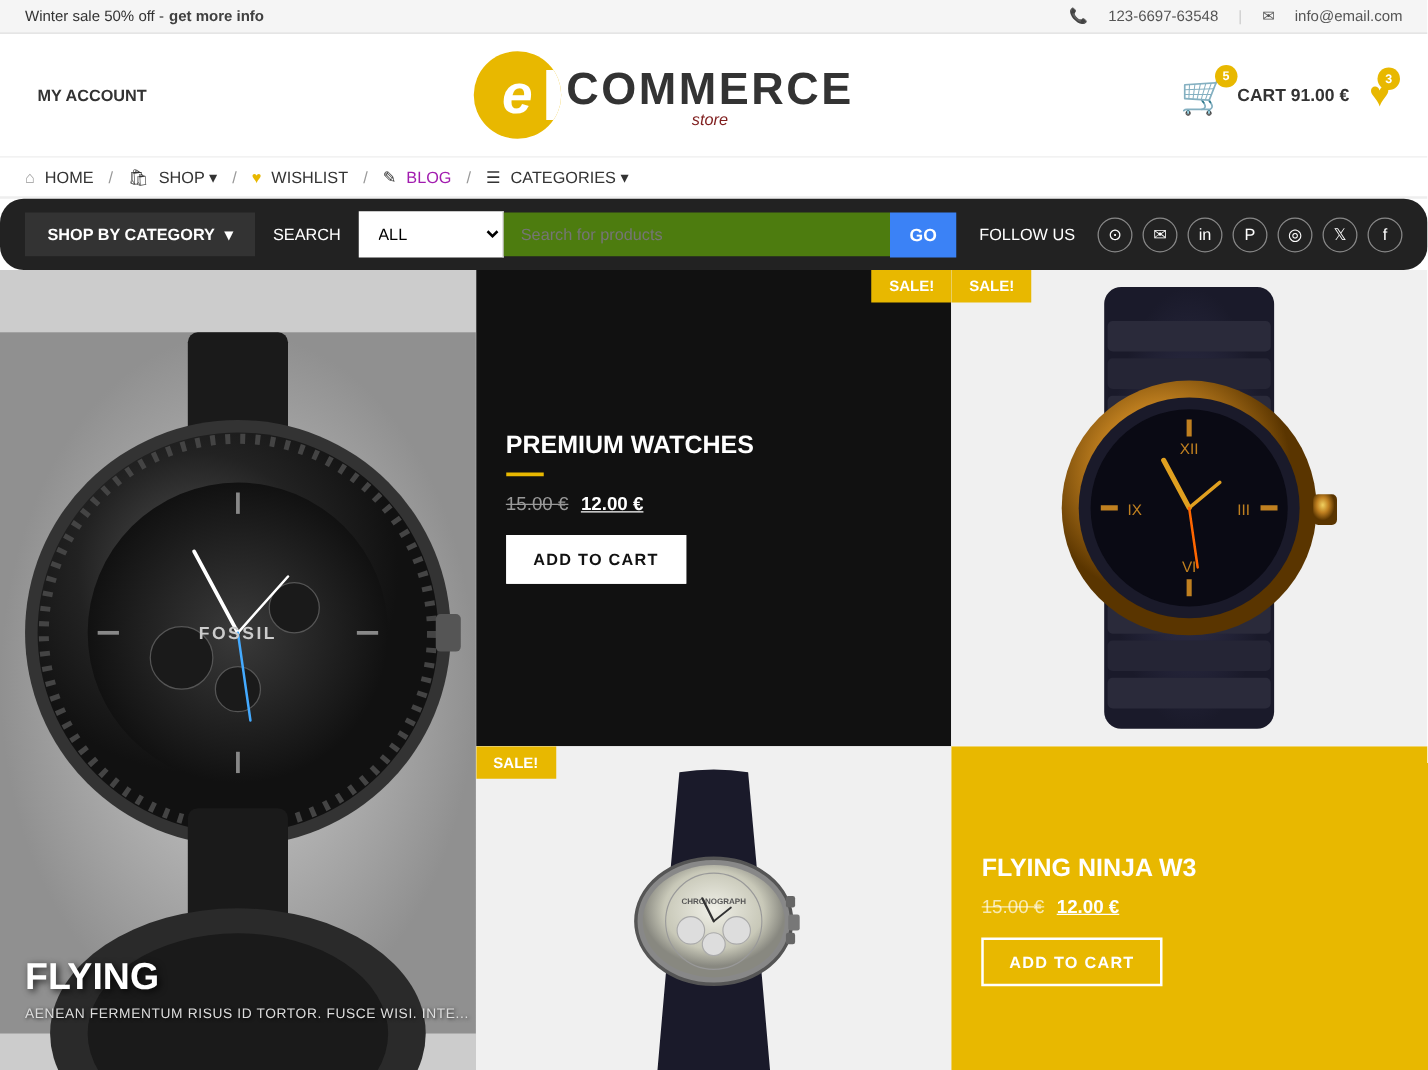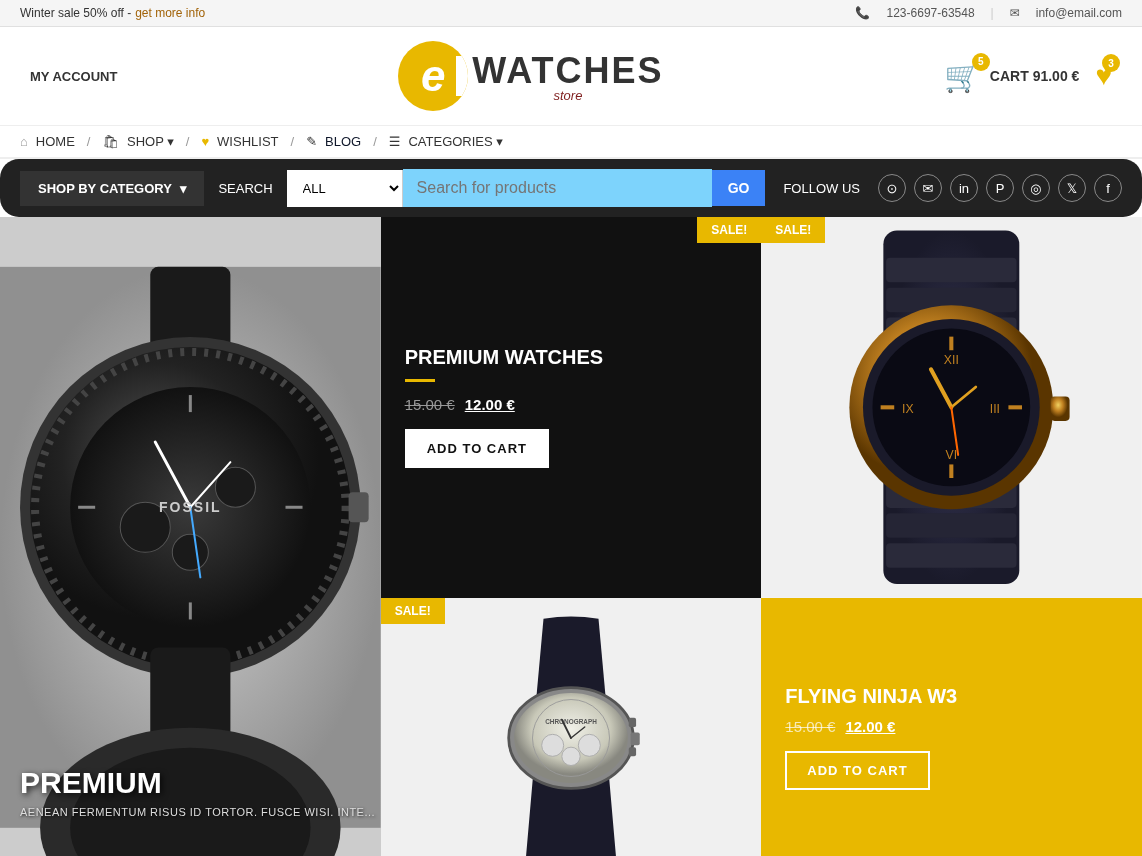--- a/index.html
+++ b/index.html
@@ -9,21 +9,21 @@
     .top-bar {
       background: #f5f5f5;
       border-bottom: 1px solid #e0e0e0;
       padding: 6px 20px;
       display: flex;
       justify-content: space-between;
       align-items: center;
       font-size: 12px;
     }
     .top-bar-left { display: flex; align-items: center; gap: 4px; }
-    .top-bar-left .get-more { color: #a16207; font-weight: normal; cursor: pointer; }
+    .top-bar-left .get-more { color: #404040; font-weight: bold; cursor: pointer; }
     .top-bar-right { display: flex; align-items: center; gap: 16px; color: #555; }
 
     
     .header {
       display: flex;
       justify-content: space-between;
       align-items: center;
       padding: 14px 30px;
       border-bottom: 1px solid #eee;
     }
@@ -90,22 +90,22 @@
       color: #fff; font-size: 13px; font-weight: bold;
       padding: 10px 18px; display: flex; align-items: center; gap: 8px;
       cursor: pointer; min-width: 180px;
     }
     .search-label { color: #fff; padding: 10px 14px; font-size: 13px; font-weight: normal; }
     .search-type-select {
       background: #fff; border: none; padding: 10px 12px; font-size: 13px; cursor: pointer; outline: none;
       border-right: 1px solid #ccc;
     }
     .search-input {
-      flex: 1; padding: 10px 14px; font-size: 16px; border: none; outline: none;
-      background: #7dd3fc;
+      flex: 1; padding: 10px 14px; font-size: 13px; border: none; outline: none;
+      background: #4d7c0f;
     }
     .go-btn {
       background: #3b82f6; color: #fff; font-weight: bold; padding: 10px 16px;
       border: none; font-size: 14px; cursor: pointer;
     }
     .follow-us { color: #fff; font-size: 13px; font-weight: normal; padding: 0 18px; white-space: nowrap; }
     .social-icons { display: flex; align-items: center; gap: 8px; }
     .social-icon {
       width: 28px; height: 28px; border-radius: 50%; border: 1px solid #888;
       display: flex; align-items: center; justify-content: center;
@@ -209,21 +209,21 @@
 </div>
 
 <div class="header">
   <div style="font-size:13px;font-weight:bold;color:#333;cursor:pointer;">MY ACCOUNT</div>
 
   <div class="logo-wrap">
     <div class="logo-e">
       <span style="font-size:44px;font-weight:900;color:#fff;font-style:italic;position:relative;z-index:2;">e</span>
     </div>
     <div class="logo-word" style="margin-left:4px;">
-      <div style="font-size:36px;font-weight:900;color:#333;letter-spacing:2px;">WATCHES</div>
+      <div style="font-size:36px;font-weight:900;color:#333;letter-spacing:2px;">COMMERCE</div>
       <div style="font-size:13px;color:#7f1d1d;font-style:italic;text-align:center;margin-top:-4px;">store</div>
     </div>
   </div>
 
   <div class="header-right">
     <div class="cart-area">
       <div class="cart-icon-wrap">
         <span style="font-size:30px;color:#333;">🛒</span>
         <span class="cart-badge">5</span>
       </div>
@@ -242,21 +242,21 @@
   <span style="color:#999;">⌂</span>
   <a class="nav-item" href="#" style="text-decoration:none;color:#333;font-size:13px;">HOME</a>
   <span class="nav-sep">/</span>
   <span style="font-size:13px;">🛍</span>
   <a class="nav-item" href="#" style="text-decoration:none;color:#333;font-size:13px;">SHOP ▾</a>
   <span class="nav-sep">/</span>
   <span style="color:#e8b800;font-size:13px;">♥</span>
   <a class="nav-item" href="#" style="text-decoration:none;color:#333;font-size:13px;">WISHLIST</a>
   <span class="nav-sep">/</span>
   <span style="font-size:13px;">✎</span>
-  <a class="nav-item" href="#" style="text-decoration:none;color:#0f172a;font-size:13px;">BLOG</a>
+  <a class="nav-item" href="#" style="text-decoration:none;color:#a21caf;font-size:13px;">BLOG</a>
   <span class="nav-sep">/</span>
   <span style="font-size:13px;">☰</span>
   <a class="nav-item" href="#" style="text-decoration:none;color:#333;font-size:13px;">CATEGORIES ▾</a>
 </div>
 
 <div class="search-bar">
   <div class="shop-by-cat">
     <span>SHOP BY CATEGORY</span>
     <span>▾</span>
   </div>
@@ -327,21 +327,21 @@
       <text x="190" y="245" text-anchor="middle" fill="#ccc" font-size="14" font-weight="bold" letter-spacing="2">FOSSIL</text>
 
       <rect x="348" y="225" width="20" height="30" fill="#555" rx="4"></rect>
 
       <rect x="150" y="380" width="80" height="180" fill="#1a1a1a" rx="8"></rect>
 
       <ellipse cx="190" cy="560" rx="150" ry="100" fill="#2a2a2a"></ellipse>
       <ellipse cx="190" cy="560" rx="120" ry="80" fill="#1a1a1a"></ellipse>
     </svg>
     <div class="hero-text" style="position:absolute;bottom:60px;left:20px;z-index:2;">
-      <div style="font-size:30px;font-weight:900;color:#fff;text-shadow:2px 2px 6px rgba(0,0,0,0.8);">PREMIUM</div>
+      <div style="font-size:30px;font-weight:900;color:#fff;text-shadow:2px 2px 6px rgba(0,0,0,0.8);">FLYING</div>
       <div style="font-size:11px;color:#ddd;margin-top:6px;text-transform:uppercase;letter-spacing:0.5px;text-shadow:1px 1px 3px rgba(0,0,0,0.8);">AENEAN FERMENTUM RISUS ID TORTOR. FUSCE WISI. INTE...</div>
     </div>
   </div>
 
   <div class="premium-panel">
     <div class="sale-badge-top-right">SALE!</div>
     <div style="color:#fff;font-size:20px;font-weight:900;margin-bottom:10px;">PREMIUM WATCHES</div>
     <div style="width:30px;height:3px;background:#e8b800;margin-bottom:14px;"></div>
     <div style="display:flex;align-items:center;gap:10px;margin-bottom:16px;">
       <span style="color:#999;text-decoration:line-through;font-size:15px;">15.00 €</span>

